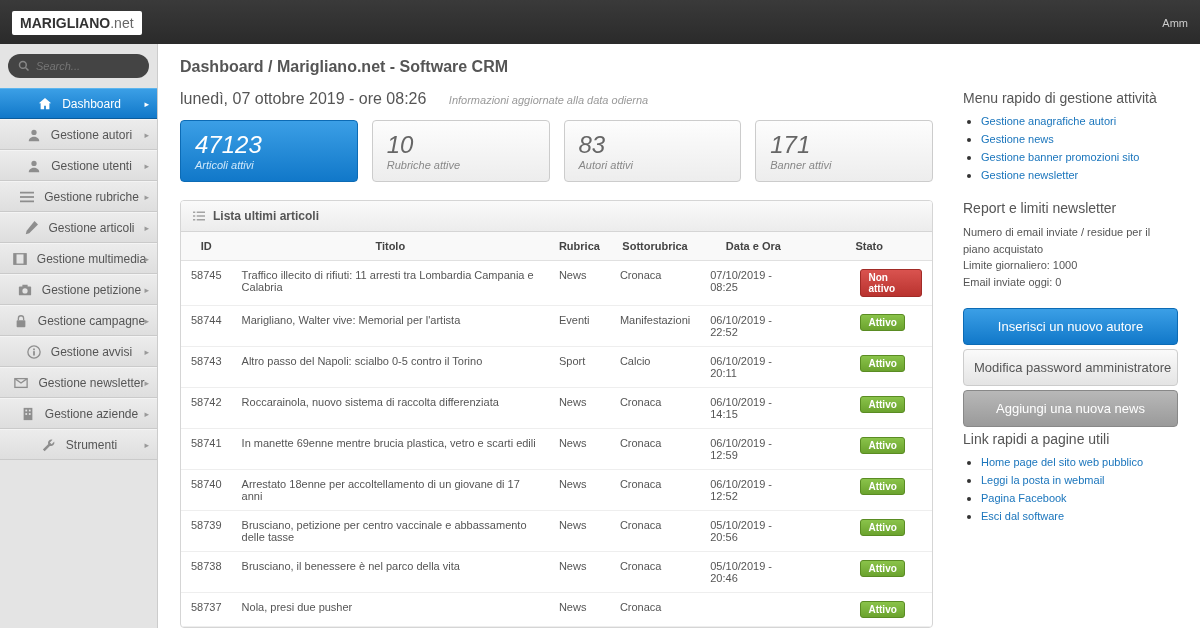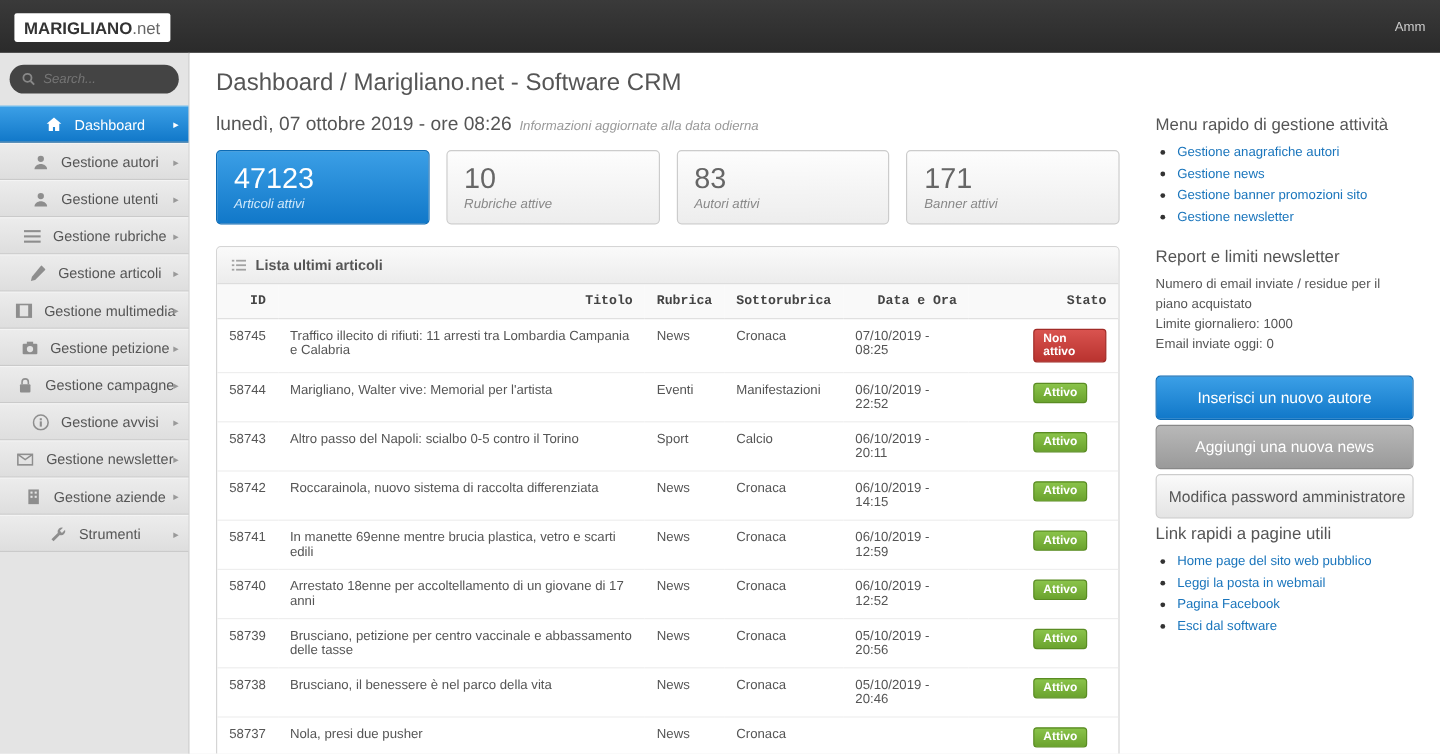--- a/index.html
+++ b/index.html
@@ -17,43 +17,43 @@
 
 .nav { }
 .nav .item { display: flex; align-items: center; height: 31px; padding: 0 10px; border-top: 1px solid #f4f4f4; border-bottom: 1px solid #cacaca; background: linear-gradient(#ececec, #dedede); color: #555; font-size: 12px; cursor: pointer; position: relative; justify-content: center; }
 .nav .item.active { background: linear-gradient(#3b9fe6, #1178c9); color: #fff; border-top: 1px solid #5bb5ee; border-bottom: 1px solid #0b5c9c; }
 .nav .item .ico { width: 18px; margin-right: 8px; opacity: 0.6; display: inline-flex; justify-content: center; }
 .nav .item.active .ico { opacity: 1; }
 .nav .item .caret { position: absolute; right: 8px; color: #999; font-size: 9px; }
 .nav .item.active .caret { color: #fff; }
 
 .main { position: absolute; left: 158px; right: 0; top: 44px; bottom: 0; background: #fff; padding: 14px 22px; overflow: hidden; }
-.main h1 { font-size: 20px; font-weight: normal; color: #555; margin-bottom: 14px; }
+.main h1 { font-size: 16px; font-weight: bold; color: #555; margin-bottom: 14px; }
 
 .content-row { display: flex; gap: 30px; }
 .content-left { flex: 1; min-width: 0; }
 .content-right { width: 215px; flex-shrink: 0; }
 
 .datetime { font-size: 16px; color: #555; margin-bottom: 12px; }
-.datetime .info { font-size: 11px; color: #999; font-style: italic; margin-left: 2px; }
+.datetime .info { font-size: 11px; color: #999; font-style: italic; margin-left: 18px; }
 
 .stats { display: flex; gap: 14px; margin-bottom: 18px; }
 .stat { flex: 1; border: 1px solid #ccc; border-radius: 4px; padding: 10px 14px; background: linear-gradient(#fdfdfd, #ededed); }
-.stat .num { font-size: 24px; color: #666; }
+.stat .num { font-size: 24px; color: #666; font-style: italic; }
 .stat .lbl { font-size: 11px; color: #888; font-style: italic; }
 .stat.primary { background: linear-gradient(#3b9fe6, #1178c9); border: 1px solid #0c6bb5; }
 .stat.primary .num { color: #fff; }
 .stat.primary .lbl { color: #cfe8fa; }
 
 .panel { border: 1px solid #d5d5d5; border-radius: 4px; overflow: hidden; }
 .panel-head { background: linear-gradient(#fafafa, #ececec); padding: 8px 12px; font-weight: bold; color: #555; border-bottom: 1px solid #d5d5d5; display: flex; align-items: center; }
 .panel-head .ico { margin-right: 8px; opacity: 0.5; }
 
 table { width: 100%; border-collapse: collapse; font-size: 11px; }
-th { text-align: right; padding: 8px 10px; background: #f9f9f9; border-bottom: 1px solid #e0e0e0; color: #444; font-weight: bold; font-family: Liberation Mono, monospace; }
+th { text-align: center; padding: 8px 10px; background: #f9f9f9; border-bottom: 1px solid #e0e0e0; color: #444; font-weight: bold; }
 td { padding: 8px 10px; border-bottom: 1px solid #eee; color: #555; vertical-align: top; }
 .badge { display: inline-block; padding: 2px 7px; border-radius: 3px; color: #fff; font-size: 10px; font-weight: bold; margin-left: 44px; }
 .badge.green { background: linear-gradient(#8ac34a, #6ba32e); border: 1px solid #5a8c23; }
 .badge.red { background: linear-gradient(#d9534f, #b9332f); border: 1px solid #a12b27; }
 
 .side-section { margin-bottom: 18px; }
 .side-section h3 { font-size: 14px; color: #555; margin-bottom: 8px; font-weight: normal; }
 .side-section ul { list-style: disc; padding-left: 18px; }
 .side-section li { margin-bottom: 4px; }
 .side-section li a { color: #1a75bc; text-decoration: none; font-size: 11px; }
@@ -357,22 +357,22 @@
           </ul>
       </div>
 
       <div class="side-section">
         <h3>Report e limiti newsletter</h3>
         <p id="report-lines">Numero di email inviate / residue per il piano acquistato<br>Limite giornaliero: 1000<br>Email inviate oggi: 0</p>
       </div>
 
       <div id="big-buttons">
           <div class="btn-big btn-blue">Inserisci un nuovo autore</div>
+          <div class="btn-big btn-light">Modifica password amministratore</div>
           <div class="btn-big btn-gray">Aggiungi una nuova news</div>
-          <div class="btn-big btn-light">Modifica password amministratore</div>
         </div>
 
       <div class="side-section">
         <h3>Link rapidi a pagine utili</h3>
         <ul id="quicklinks-list">
             <li><a href="#">Home page del sito web pubblico</a></li>
             <li><a href="#">Leggi la posta in webmail</a></li>
             <li><a href="#">Pagina Facebook</a></li>
             <li><a href="#">Esci dal software</a></li>
           </ul>

